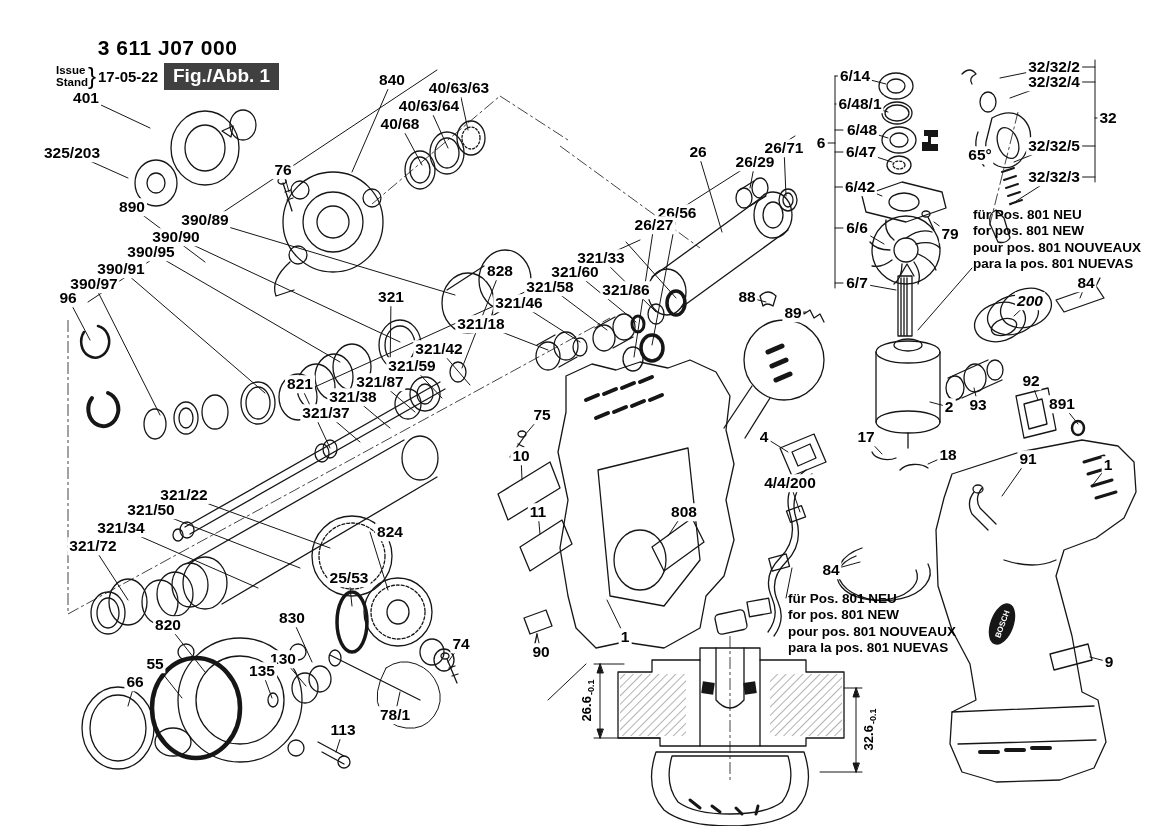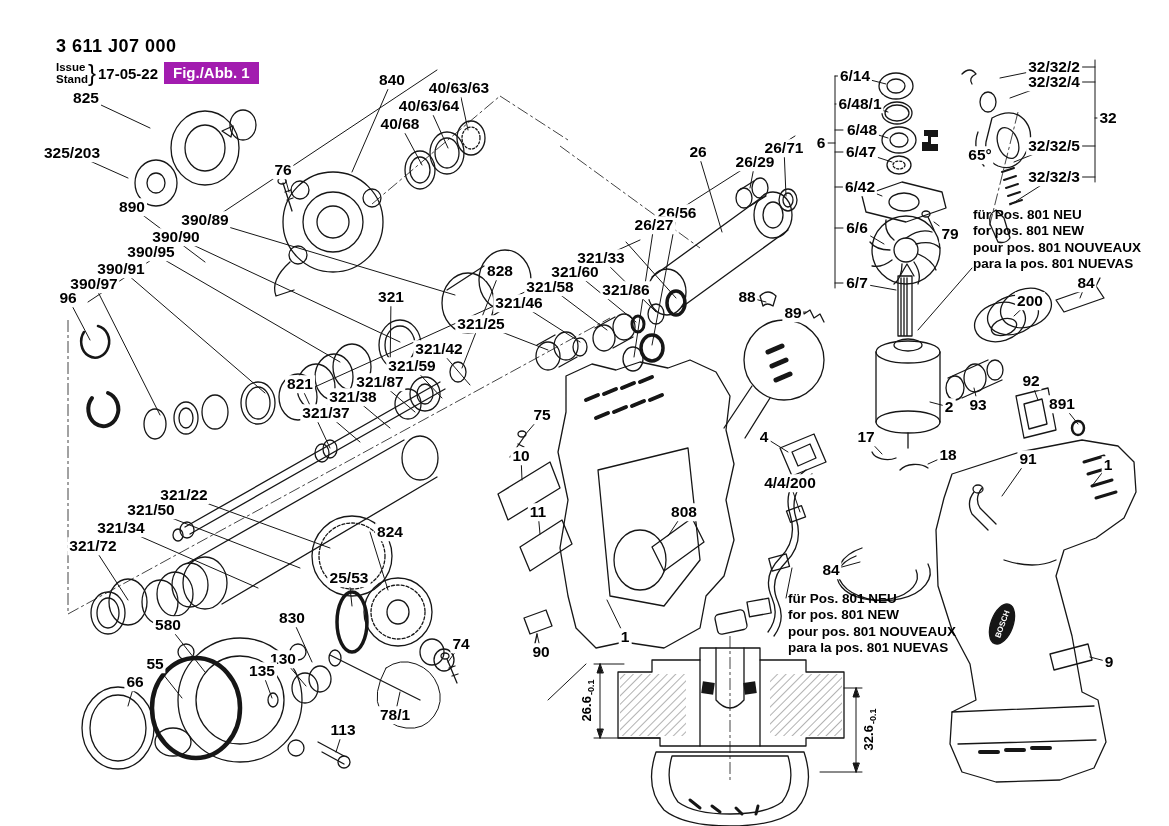--- a/index.html
+++ b/index.html
@@ -6,26 +6,26 @@
   .stage{position:relative;width:1169px;height:826px;background:#ffffff;overflow:hidden;
          font-family:"Liberation Sans",sans-serif;color:#000;}
   .stage svg{position:absolute;left:0;top:0;}
   .plabel{position:absolute;transform:translate(-50%,-50%);font-weight:bold;font-size:15.5px;
           line-height:1;background:#fff;padding:1px 2px;white-space:nowrap;}
   .note{position:absolute;white-space:pre-line;font-weight:bold;font-size:13.5px;line-height:1.22;}
   .note.right{text-align:right;}
   .note.plain{font-weight:normal;font-size:12.5px;}
   .neu{position:absolute;white-space:pre-line;font-weight:bold;font-size:15px;line-height:1.25;}
   .titleblock{position:absolute;left:56px;top:36px;}
-  .pn{font-size:18px;font-weight:bold;letter-spacing:.5px;}
+  .pn{font-size:21px;font-weight:bold;letter-spacing:.5px;text-align:center;}
   .issuerow{display:flex;align-items:center;margin-top:2px;}
   .ilines{display:flex;flex-direction:column;font-size:11.5px;font-weight:bold;line-height:1.05;}
   .brace{font-size:24px;font-weight:normal;margin:0 2px 0 0;}
   .idate{font-size:15px;font-weight:bold;margin-right:6px;}
-  .figbox{background:#a21caf;color:#fff;font-size:15px;font-weight:bold;padding:2px 9px 3px 9px;}
+  .figbox{background:#404040;color:#fff;font-size:19px;font-weight:bold;padding:2px 9px 3px 9px;}
   .dim{position:absolute;transform:translate(-50%,-50%) rotate(-90deg);font-size:13px;font-weight:bold;
        white-space:nowrap;background:#fff;padding:0 2px;}
   .dim .tol{font-size:9px;position:relative;top:3px;left:1px;font-weight:bold;}
 </style>
 </head>
 <body>
 
 <div class="stage" id="stage">
 
 <svg width="1169" height="826" viewBox="0 0 1169 826">
@@ -433,21 +433,21 @@
 pour pos. 801 NOUVEAUX
 para la pos. 801 NUEVAS</div>
 
 <div class="dim" style="left:586px;top:701px;">
   <span>26.6</span><span class="tol">-0.1</span>
 </div>
 <div class="dim" style="left:868px;top:730px;">
   <span>32.6</span><span class="tol">-0.1</span>
 </div>
 
-<div class="plabel" style="left: 86px; top: 98px;">825</div>
+<div class="plabel" style="left: 86px; top: 98px;">401</div>
     <div class="plabel" style="left: 72px; top: 153px;">325/203</div>
     <div class="plabel" style="left: 132px; top: 207px;">890</div>
     <div class="plabel" style="left: 205px; top: 220px;">390/89</div>
     <div class="plabel" style="left: 176px; top: 237px;">390/90</div>
     <div class="plabel" style="left: 151px; top: 252px;">390/95</div>
     <div class="plabel" style="left: 121px; top: 269px;">390/91</div>
     <div class="plabel" style="left: 94px; top: 284px;">390/97</div>
     <div class="plabel" style="left: 68px; top: 298px;">96</div>
     <div class="plabel" style="left: 283px; top: 170px;">76</div>
     <div class="plabel" style="left: 392px; top: 80px;">840</div>
@@ -458,33 +458,33 @@
     <div class="plabel" style="left: 755px; top: 162px;">26/29</div>
     <div class="plabel" style="left: 784px; top: 148px;">26/71</div>
     <div class="plabel" style="left: 677px; top: 213px;">26/56</div>
     <div class="plabel" style="left: 654px; top: 225px;">26/27</div>
     <div class="plabel" style="left: 626px; top: 242px; margin-top: 48px;">321/86</div>
     <div class="plabel" style="left: 601px; top: 258px;">321/33</div>
     <div class="plabel" style="left: 575px; top: 272px;">321/60</div>
     <div class="plabel" style="left: 500px; top: 271px;">828</div>
     <div class="plabel" style="left: 550px; top: 287px;">321/58</div>
     <div class="plabel" style="left: 519px; top: 303px;">321/46</div>
-    <div class="plabel" style="left: 481px; top: 324px;">321/25</div>
+    <div class="plabel" style="left: 481px; top: 324px;">321/18</div>
     <div class="plabel" style="left: 391px; top: 297px;">321</div>
     <div class="plabel" style="left: 439px; top: 349px;">321/42</div>
     <div class="plabel" style="left: 412px; top: 366px;">321/59</div>
     <div class="plabel" style="left: 380px; top: 382px;">321/87</div>
     <div class="plabel" style="left: 353px; top: 397px;">321/38</div>
     <div class="plabel" style="left: 326px; top: 413px;">321/37</div>
     <div class="plabel" style="left: 300px; top: 384px;">821</div>
     <div class="plabel" style="left: 184px; top: 495px;">321/22</div>
     <div class="plabel" style="left: 151px; top: 510px;">321/50</div>
     <div class="plabel" style="left: 121px; top: 528px;">321/34</div>
     <div class="plabel" style="left: 93px; top: 546px;">321/72</div>
-    <div class="plabel" style="left: 168px; top: 625px;">580</div>
+    <div class="plabel" style="left: 168px; top: 625px;">820</div>
     <div class="plabel" style="left: 155px; top: 664px;">55</div>
     <div class="plabel" style="left: 135px; top: 682px;">66</div>
     <div class="plabel" style="left: 370px; top: 532px; margin-left: 20px;">824</div>
     <div class="plabel" style="left: 349px; top: 578px;">25/53</div>
     <div class="plabel" style="left: 292px; top: 618px;">830</div>
     <div class="plabel" style="left: 283px; top: 659px;">130</div>
     <div class="plabel" style="left: 262px; top: 671px;">135</div>
     <div class="plabel" style="left: 343px; top: 730px;">113</div>
     <div class="plabel" style="left: 395px; top: 715px;">78/1</div>
     <div class="plabel" style="left: 461px; top: 644px;">74</div>
@@ -510,21 +510,21 @@
     <div class="plabel" style="left: 1054px; top: 67px;">32/32/2</div>
     <div class="plabel" style="left: 1054px; top: 82px;">32/32/4</div>
     <div class="plabel" style="left: 1108px; top: 118px;">32</div>
     <div class="plabel" style="left: 1054px; top: 146px;">32/32/5</div>
     <div class="plabel" style="left: 1054px; top: 177px;">32/32/3</div>
     <div class="plabel" style="left: 980px; top: 155px;">65°</div>
     <div class="plabel" style="left: 949px; top: 407px;">2</div>
     <div class="plabel" style="left: 866px; top: 437px;">17</div>
     <div class="plabel" style="left: 948px; top: 455px;">18</div>
     <div class="plabel" style="left: 831px; top: 570px;">84</div>
-    <div class="plabel" style="left: 1030px; top: 301px;">200</div>
+    <div class="plabel" style="left: 1030px; top: 301px; font-style: italic;">200</div>
     <div class="plabel" style="left: 1086px; top: 283px;">84</div>
     <div class="plabel" style="left: 978px; top: 405px;">93</div>
     <div class="plabel" style="left: 1031px; top: 381px;">92</div>
     <div class="plabel" style="left: 1062px; top: 404px;">891</div>
     <div class="plabel" style="left: 1028px; top: 459px;">91</div>
     <div class="plabel" style="left: 1108px; top: 465px;">1</div>
     <div class="plabel" style="left: 1109px; top: 662px;">9</div>
   </div>
 
 </body></html>

